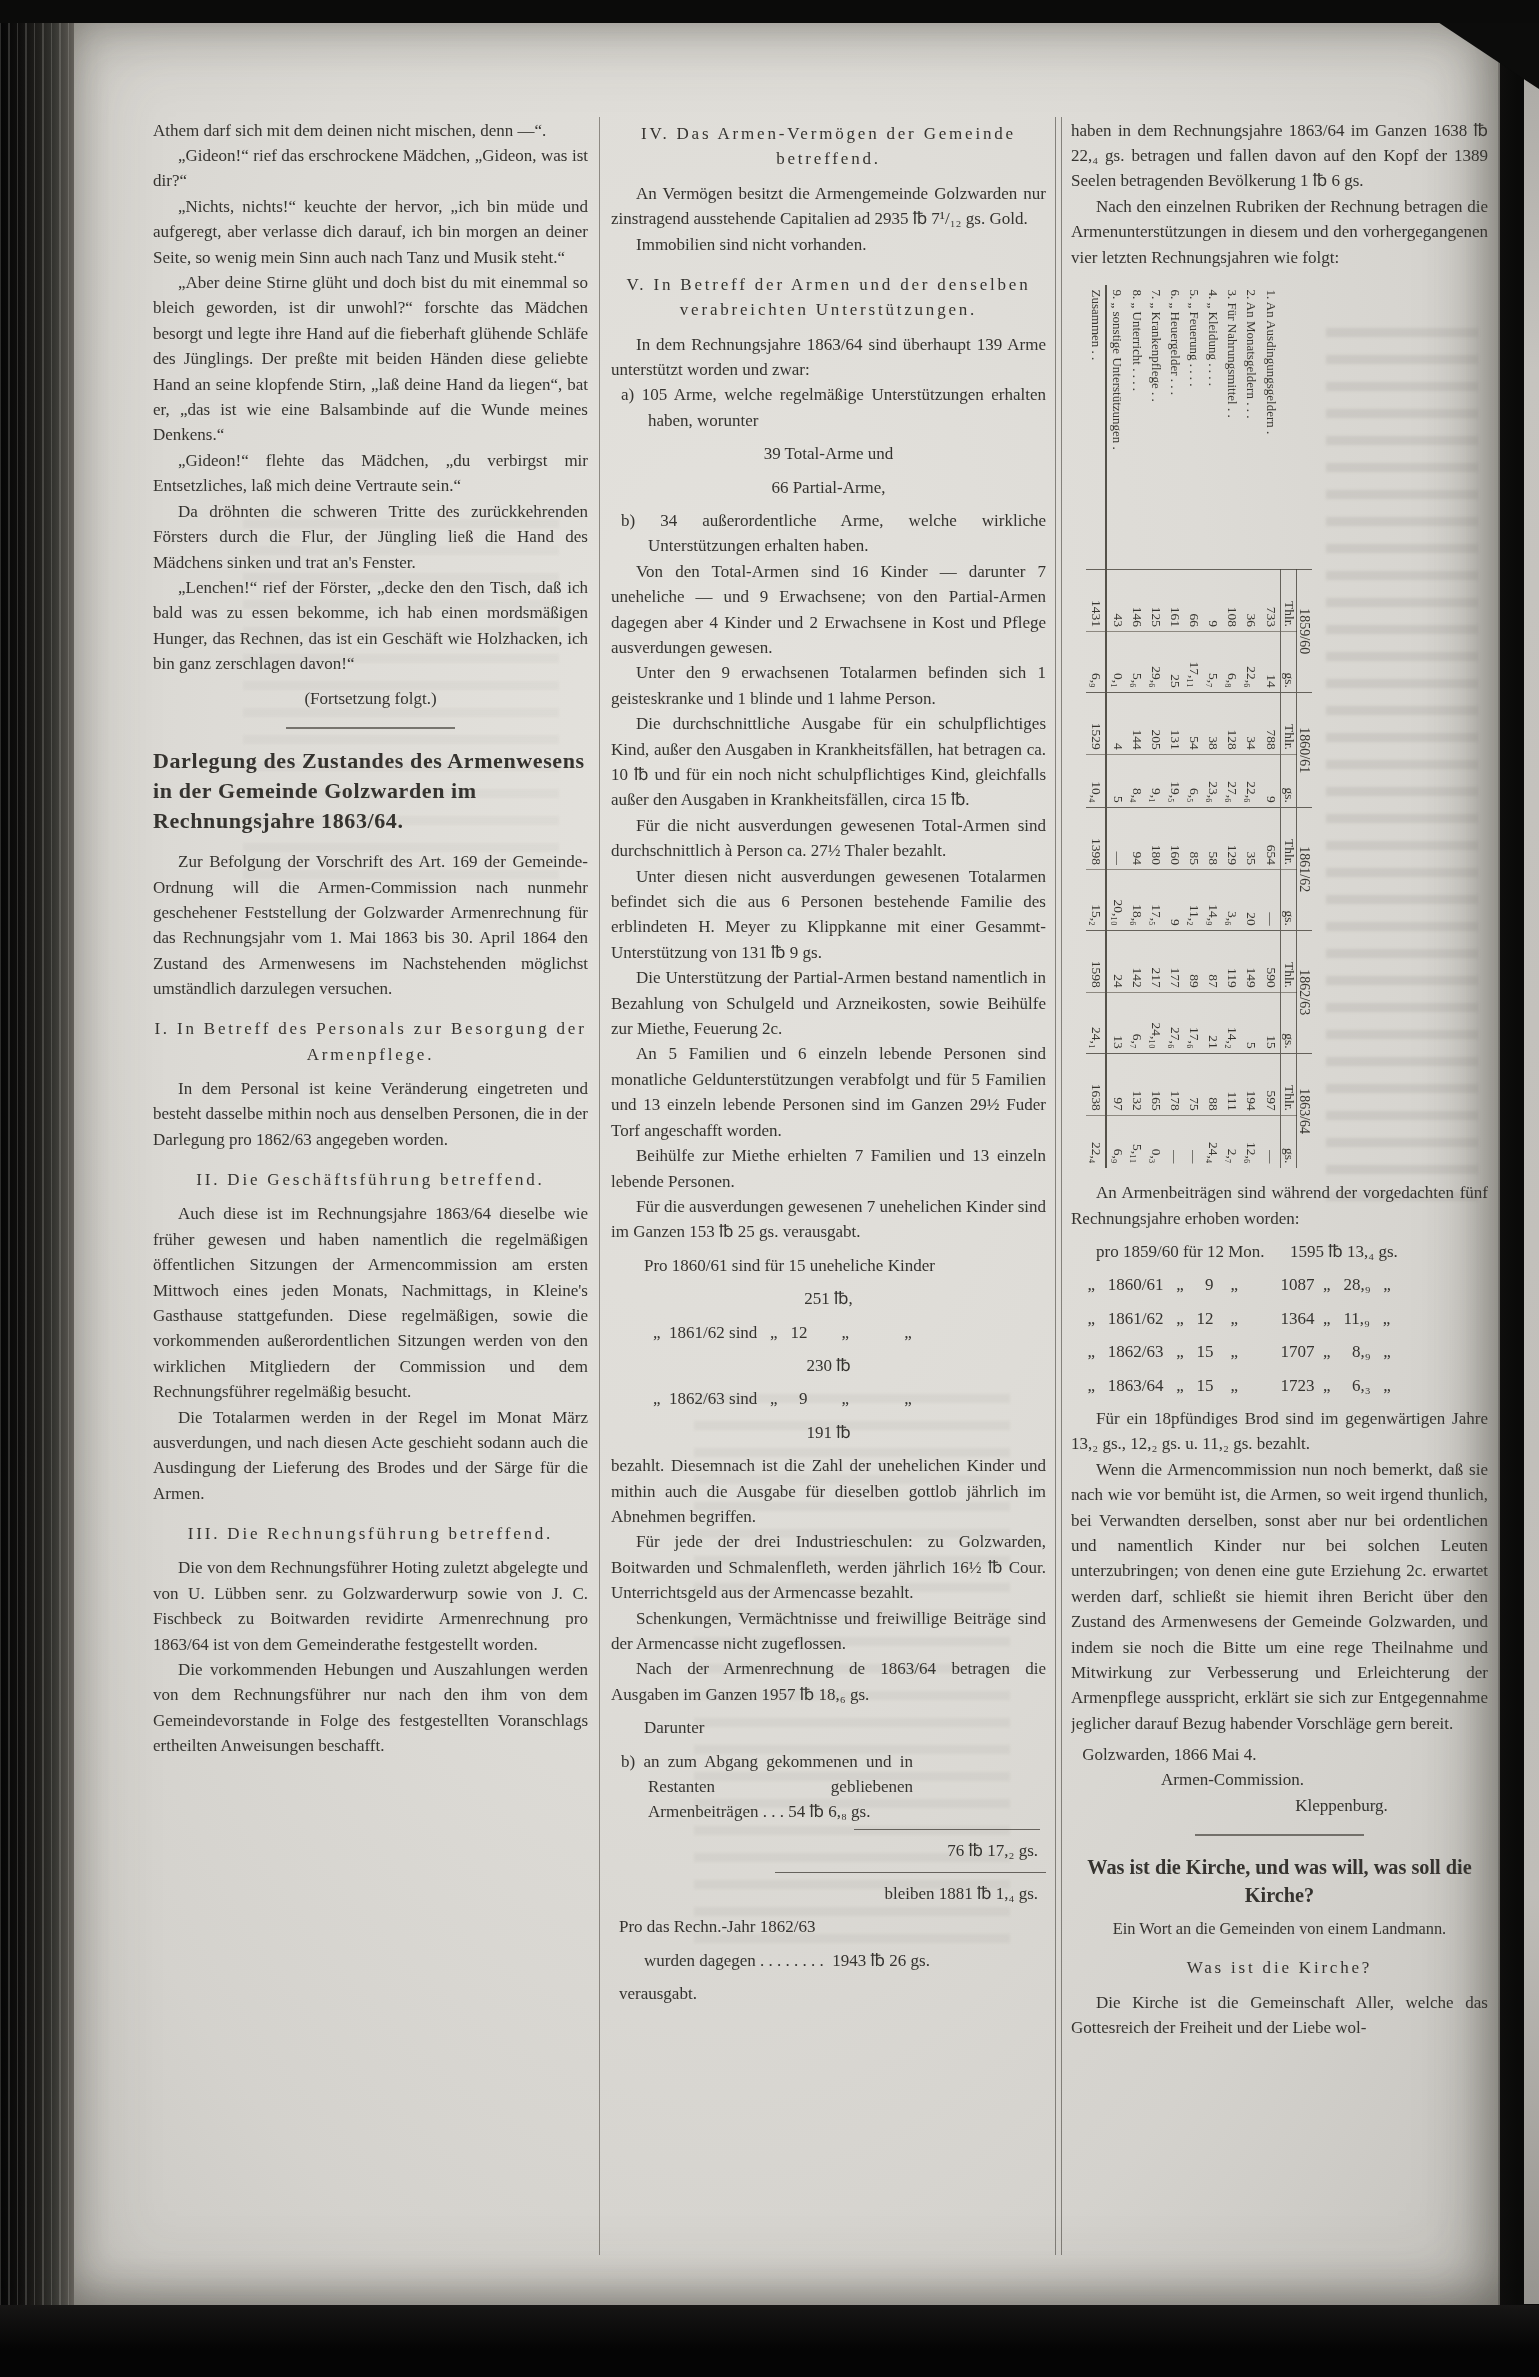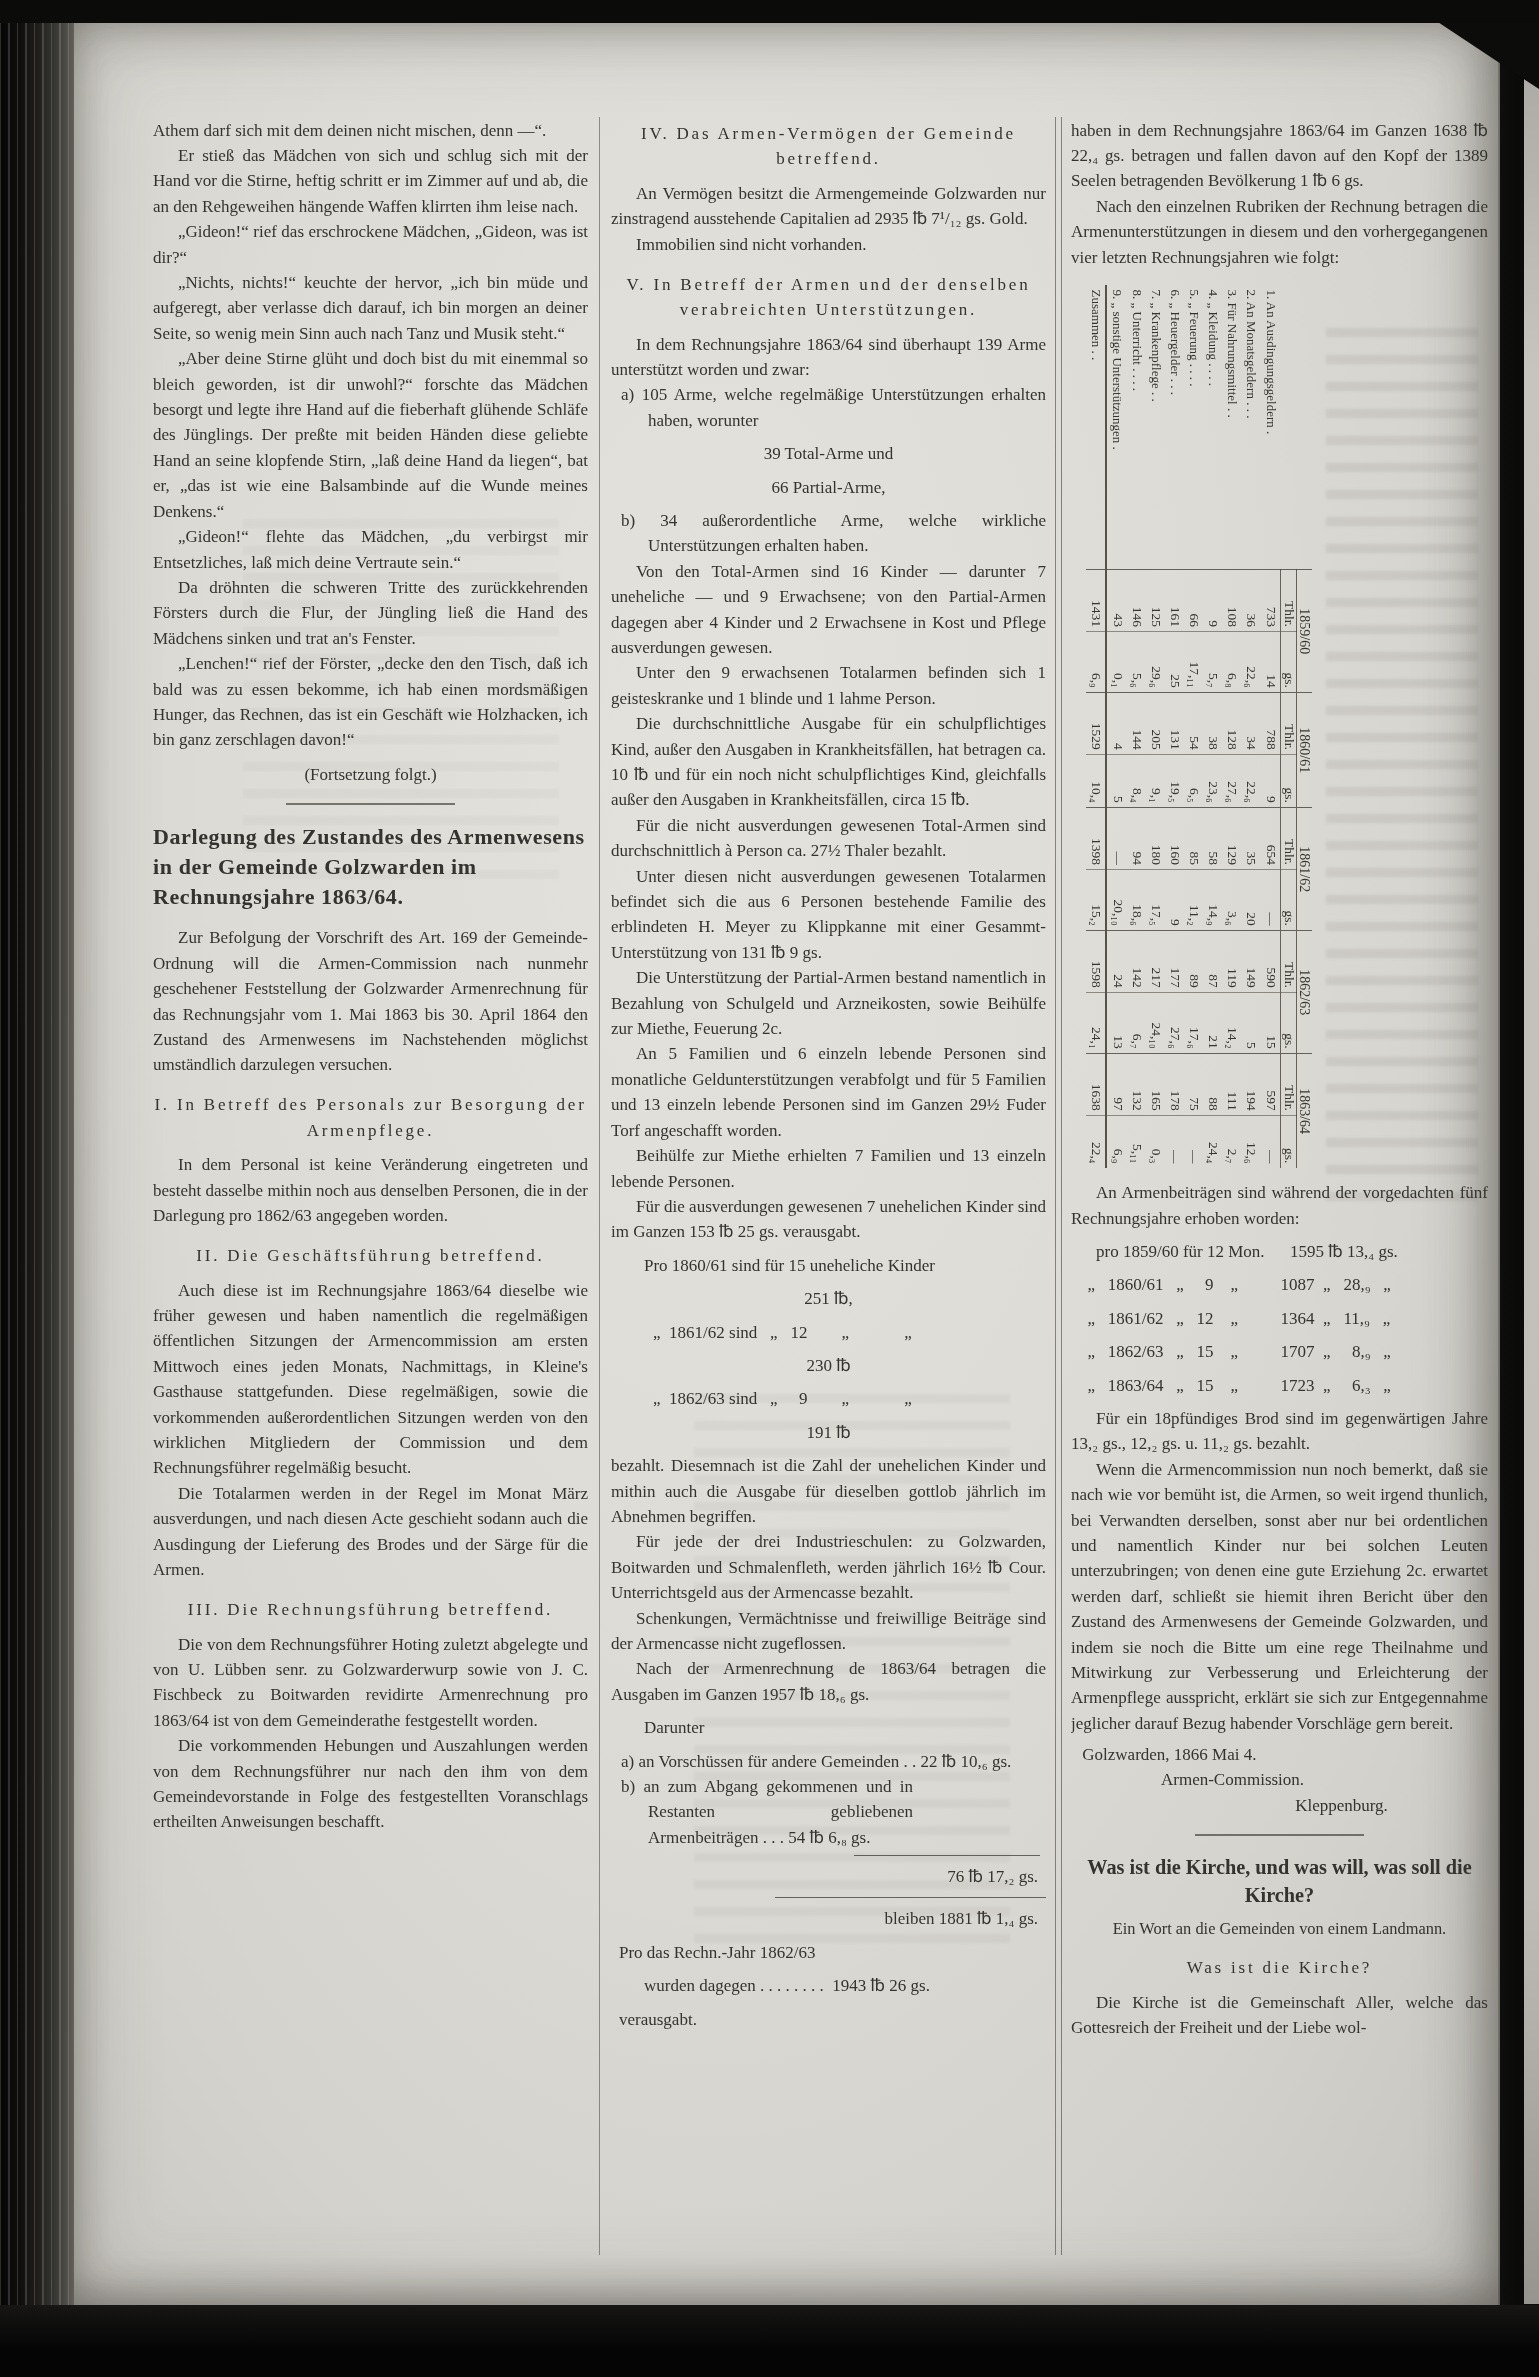--- a/index.html
+++ b/index.html
@@ -70,21 +70,20 @@
 <div class="stage">
   <div class="gutter"></div>
 
   <div class="paper">
     <div class="ghost" style="left:1252px;top:305px;width:152px;height:880px;"></div>
     <div class="ghost" style="left:620px;top:1371px;width:316px;height:564px;opacity:.6;"></div>
     <div class="ghost" style="left:169px;top:496px;width:316px;height:361px;opacity:.45;"></div>
 
     <div class="col col1">
       <p class="p noindent">Athem darf sich mit dem deinen nicht mischen, denn —“.</p>
-      <p class="p">Er stieß das Mädchen von sich und schlug sich mit der Hand vor die Stirne, heftig schritt er im Zimmer auf und ab, die an den Rehgeweihen hängende Waffen klirrten ihm leise nach.</p>
       <p class="p">„Gideon!“ rief das erschrockene Mädchen, „Gideon, was ist dir?“</p>
       <p class="p">„Nichts, nichts!“ keuchte der hervor, „ich bin müde und aufgeregt, aber verlasse dich darauf, ich bin morgen an deiner Seite, so wenig mein Sinn auch nach Tanz und Musik steht.“</p>
       <p class="p">„Aber deine Stirne glüht und doch bist du mit einemmal so bleich geworden, ist dir unwohl?“ forschte das Mädchen besorgt und legte ihre Hand auf die fieberhaft glühende Schläfe des Jünglings. Der preßte mit beiden Händen diese geliebte Hand an seine klopfende Stirn, „laß deine Hand da liegen“, bat er, „das ist wie eine Balsambinde auf die Wunde meines Denkens.“</p>
       <p class="p">„Gideon!“ flehte das Mädchen, „du verbirgst mir Entsetzliches, laß mich deine Vertraute sein.“</p>
       <p class="p">Da dröhnten die schweren Tritte des zurückkehrenden Försters durch die Flur, der Jüngling ließ die Hand des Mädchens sinken und trat an's Fenster.</p>
       <p class="p">„Lenchen!“ rief der Förster, „decke den den Tisch, daß ich bald was zu essen bekomme, ich hab einen mordsmäßigen Hunger, das Rechnen, das ist ein Geschäft wie Holzhacken, ich bin ganz zerschlagen davon!“</p>
       <div class="center fort">(Fortsetzung folgt.)</div>
       <div class="midrule"></div>
       <h2 class="art-title">Darlegung des Zustandes des Armenwesens in der Gemeinde Golzwarden im Rechnungsjahre 1863/64.</h2>
       <p class="p">Zur Befolgung der Vorschrift des Art. 169 der Gemeinde-Ordnung will die Armen-Commission nach nunmehr geschehener Feststellung der Golzwarder Armenrechnung für das Rechnungsjahr vom 1. Mai 1863 bis 30. April 1864 den Zustand des Armenwesens im Nachstehenden möglichst umständlich darzulegen versuchen.</p>
@@ -123,21 +122,20 @@
       <div class="center tabline">251 ℔,</div>
       <div class="tabline" style="padding-left:34px;">„  1861/62 sind   „   12        „             „</div>
       <div class="center tabline">230 ℔</div>
       <div class="tabline" style="padding-left:34px;">„  1862/63 sind   „     9        „             „</div>
       <div class="center tabline">191 ℔</div>
       <p class="p noindent">bezahlt.  Diesemnach ist die Zahl der unehelichen Kinder und mithin auch die Ausgabe für dieselben gottlob jährlich im Abnehmen begriffen.</p>
       <p class="p">Für jede der drei Industrieschulen: zu Golzwarden, Boitwarden und Schmalenfleth, werden jährlich 16½ ℔ Cour. Unterrichtsgeld aus der Armencasse bezahlt.</p>
       <p class="p">Schenkungen, Vermächtnisse und freiwillige Beiträge sind der Armencasse nicht zugeflossen.</p>
       <p class="p">Nach der Armenrechnung de 1863/64 betragen die Ausgaben im Ganzen  1957 ℔ 18,₆ gs.</p>
       <div class="tabline" style="text-indent:25px;">Darunter</div>
-      <div class="hang">a) an Vorschüssen für andere Gemeinden . . 22 ℔ 10,₆ gs.</div>
       <div class="hang narrow">b) an zum Abgang gekommenen und in Restanten gebliebenen Armenbeiträgen . . . 54 ℔ 6,₈ gs.</div>
       <div class="sumrule"></div>
       <div class="right tabline">76 ℔ 17,₂ gs.</div>
       <div class="longrule"></div>
       <div class="right tabline">bleiben 1881 ℔ 1,₄ gs.</div>
       <div class="tabline">Pro das Rechn.-Jahr 1862/63</div>
       <div class="tabline" style="text-indent:25px;">wurden dagegen . . . . . . . .  1943 ℔ 26 gs.</div>
       <div class="tabline">verausgabt.</div>
 
     </div>

